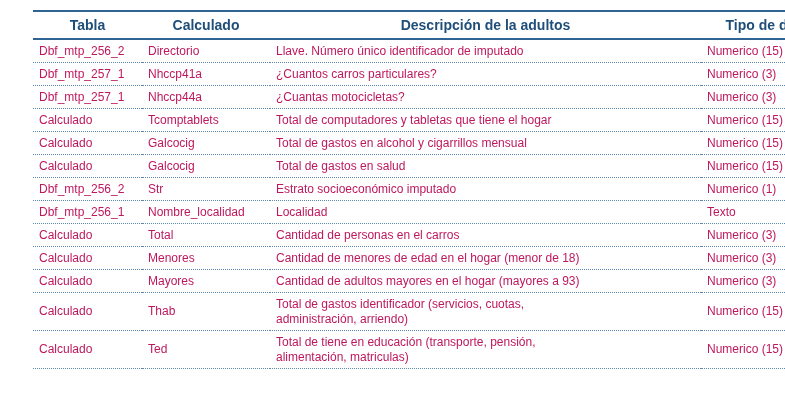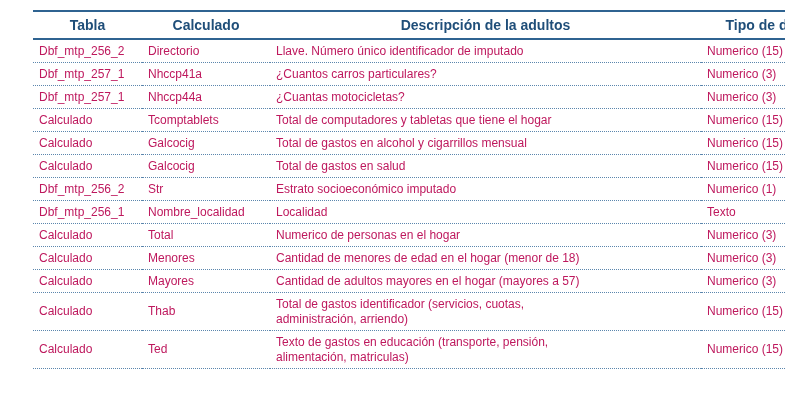--- a/index.html
+++ b/index.html
@@ -125,48 +125,48 @@
       </tr>
       <tr>
         <td>Dbf_mtp_256_1</td>
         <td>Nombre_localidad</td>
         <td>Localidad</td>
         <td>Texto</td>
       </tr>
       <tr>
         <td>Calculado</td>
         <td>Total</td>
-        <td>Numerico de personas en el hogar</td>
+        <td>Cantidad de personas en el carros</td>
         <td>Numerico (3)</td>
       </tr>
       <tr>
         <td>Calculado</td>
         <td>Menores</td>
         <td>Cantidad de menores de edad en el hogar (menor de 18)</td>
         <td>Numerico (3)</td>
       </tr>
       <tr>
         <td>Calculado</td>
         <td>Mayores</td>
-        <td>Cantidad de adultos mayores en el hogar (mayores a 57)</td>
+        <td>Cantidad de adultos mayores en el hogar (mayores a 93)</td>
         <td>Numerico (3)</td>
       </tr>
       <tr class="tall">
         <td>Calculado</td>
         <td>Thab</td>
         <td class="wrap">
           <div>Total de gastos identificador (servicios, cuotas,</div>
           <div>administración, arriendo)</div>
         </td>
         <td>Numerico (15)</td>
       </tr>
       <tr class="tall">
         <td>Calculado</td>
         <td>Ted</td>
         <td class="wrap">
-          <div>Texto de gastos en educación (transporte, pensión,</div>
+          <div>Total de tiene en educación (transporte, pensión,</div>
           <div>alimentación, matriculas)</div>
         </td>
         <td>Numerico (15)</td>
       </tr>
     </tbody>
   </table>
 </div>
 
 </body></html>

